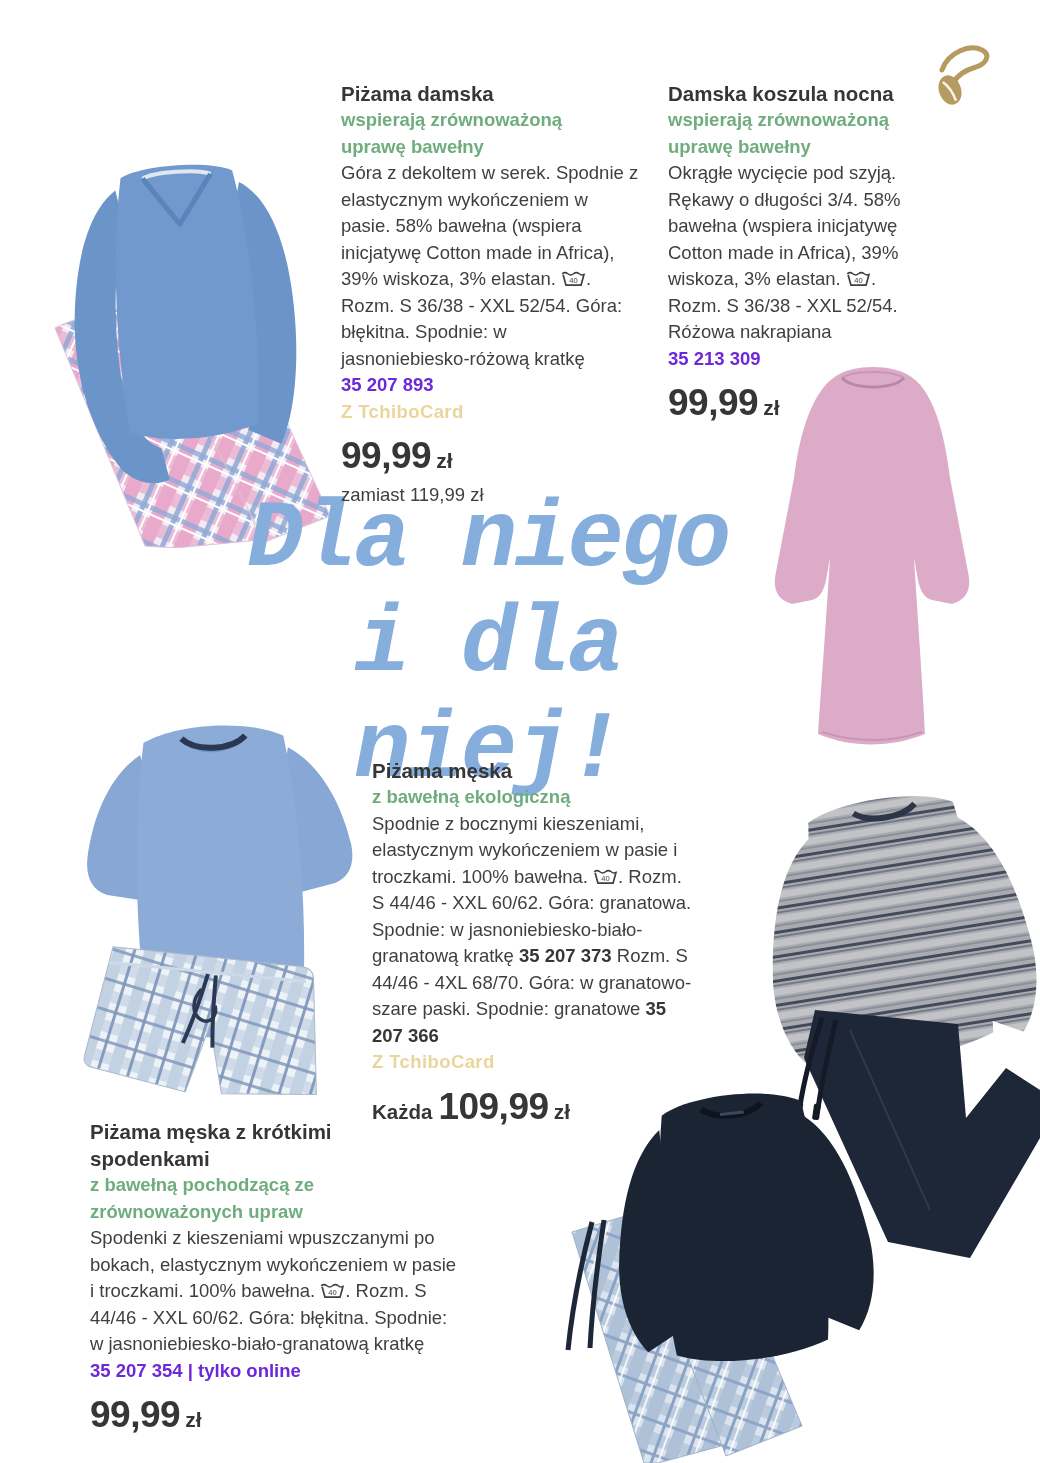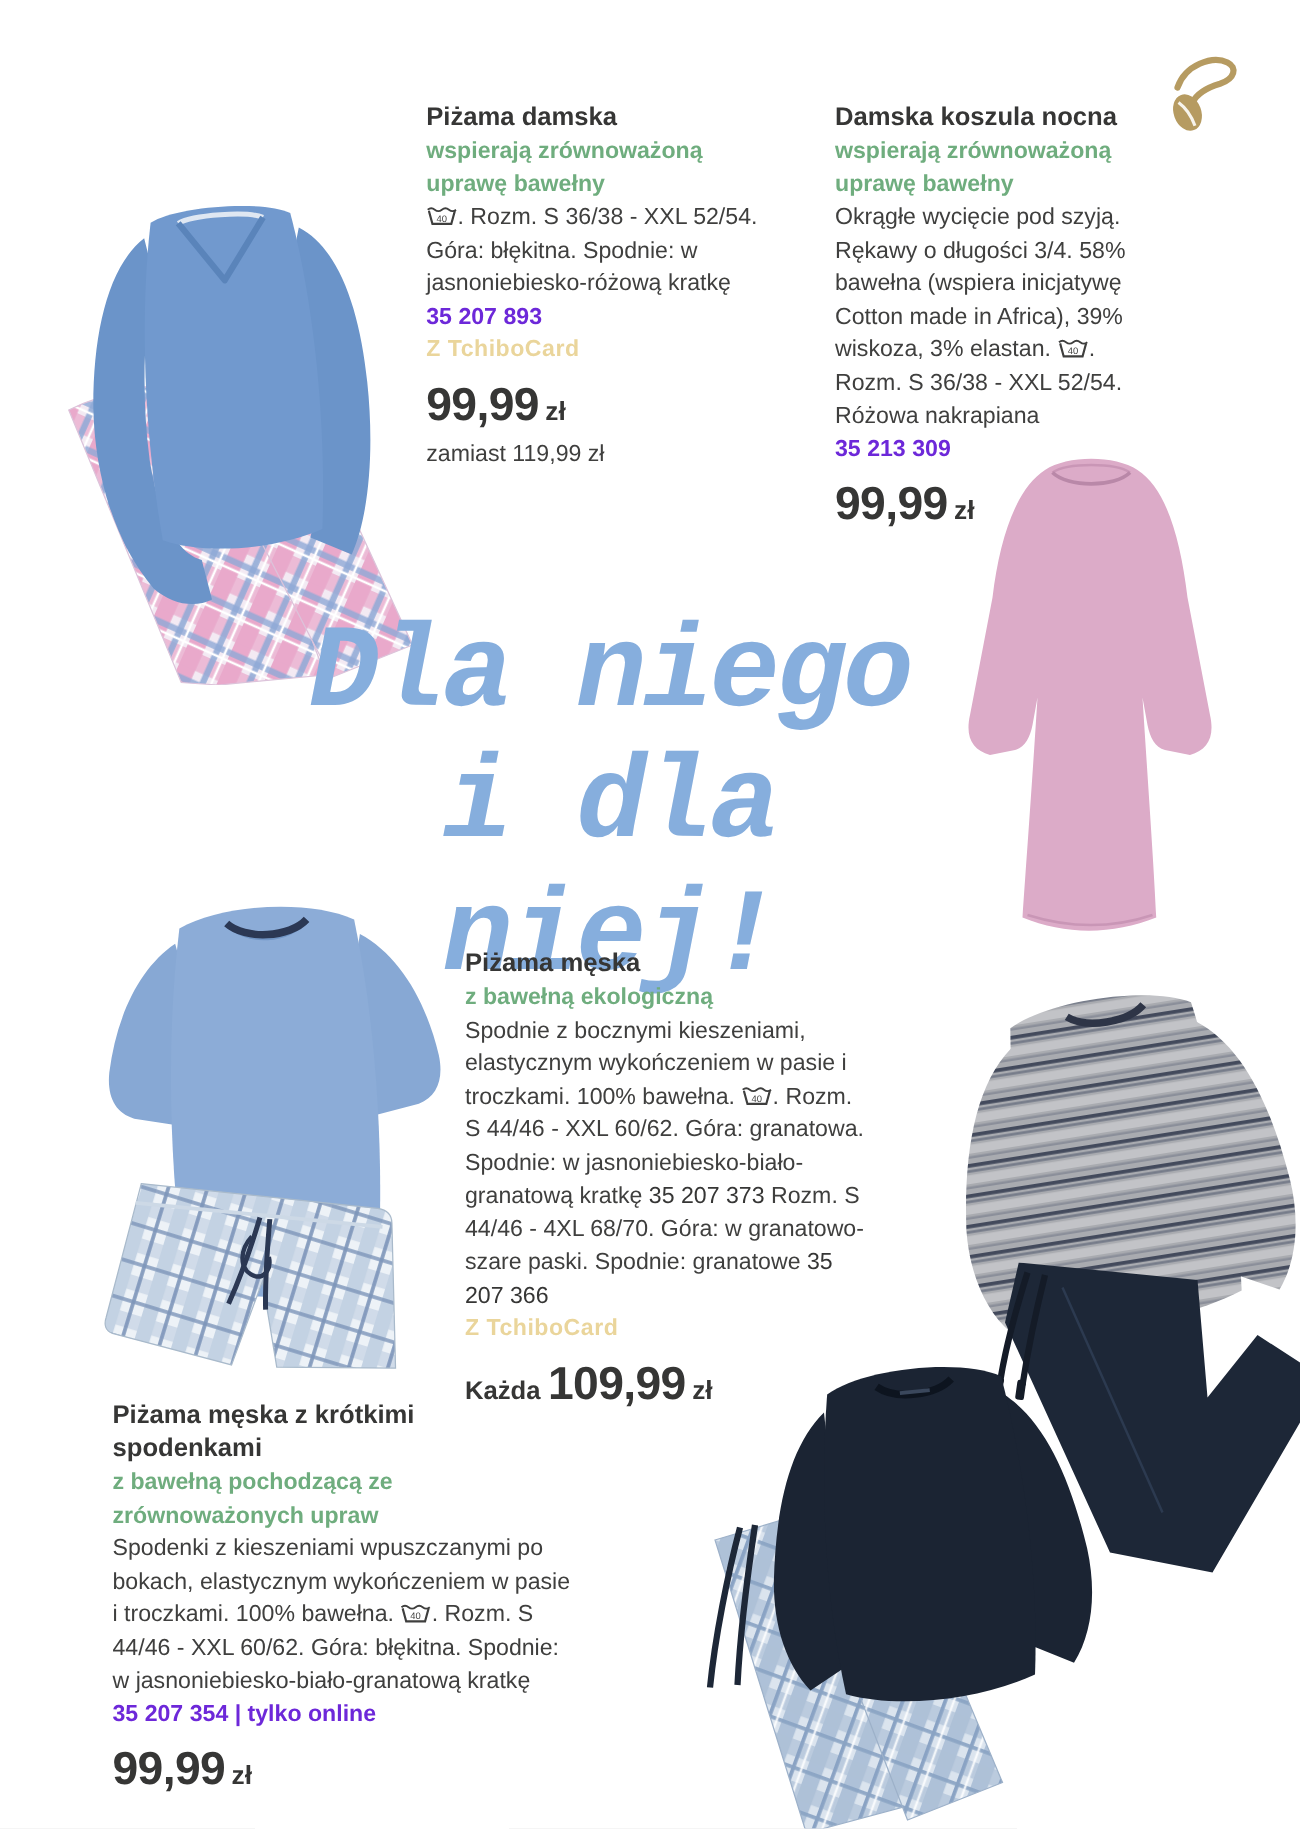--- a/index.html
+++ b/index.html
@@ -7,21 +7,21 @@
     position:relative; width:1040px; height:1463px; margin:0 auto;
     background:#ffffff; overflow:hidden;
     font-family:"Liberation Sans", sans-serif;
     color:#3f3f3e;
   }
   
   .ptext{position:absolute; font-size:18.5px; line-height:26.5px;}
   .ptext h3{margin:0; font-size:20.5px; line-height:27px; font-weight:700; color:#363635;}
   .eco{margin:0; font-weight:700; color:#6fad7e;}
   .desc{margin:0;}
-  .desc b{font-weight:400; color:#363635;}
+  .desc b{font-weight:700; color:#363635;}
   .artnum{margin:0; font-weight:700; color:#6d28d9;}
   .card{margin:0; font-weight:700; color:#ead59b; letter-spacing:.4px;}
   .price{margin:11px 0 0; font-weight:700; color:#363635; line-height:40px;}
   .price .big{font-size:37px; letter-spacing:-.5px;}
   .price .cur{font-size:21px;}
   .price .prefix{font-size:20.5px; margin-right:6px;}
   .old{margin:0; line-height:25px;}
   .wash-icon{display:inline-block; width:25px; height:17px; vertical-align:-2px;}
   
   .headline{
@@ -148,21 +148,21 @@
   </svg>
 
   <div class="headline">
     <div>Dla niego</div>
     <div>i dla niej!</div>
   </div>
 
   <div class="ptext" style="left:341px; top:80px; width:298px;">
     <h3>Piżama damska</h3>
     <p class="eco" style="max-width:252px;">wspierają zrównoważoną uprawę bawełny</p>
-    <p class="desc">
+    <p class="desc"><span>Góra z dekoltem w serek. Spodnie z elastycznym wykończeniem w pasie. 58% bawełna (wspiera inicjatywę Cotton made in Africa), 39% wiskoza, 3% elastan.</span>
       <svg class="wash-icon" viewBox="0 0 26 18">
         <path d="M2,5 L5,16 L21,16 L24,5" fill="none" stroke="#3f3f3e" stroke-width="1.8"></path>
         <path d="M1,4 C3,2.4 5,2.4 7,4 C9,5.6 11,5.6 13,4 C15,2.4 17,2.4 19,4 C21,5.6 23,5.6 25,4" fill="none" stroke="#3f3f3e" stroke-width="1.6"></path>
         <text x="13" y="14" text-anchor="middle" font-size="8" fill="#3f3f3e">40</text>
       </svg><span>. Rozm. S 36/38 - XXL 52/54. Góra: błękitna. Spodnie: w jasnoniebiesko-różową kratkę</span></p>
     <p class="artnum">35 207 893</p>
     <p class="card">Z TchiboCard</p>
     <p class="price"><span class="big">99,99</span> <span class="cur">zł</span></p>
     <p class="old">zamiast 119,99 zł</p>
   </div>

